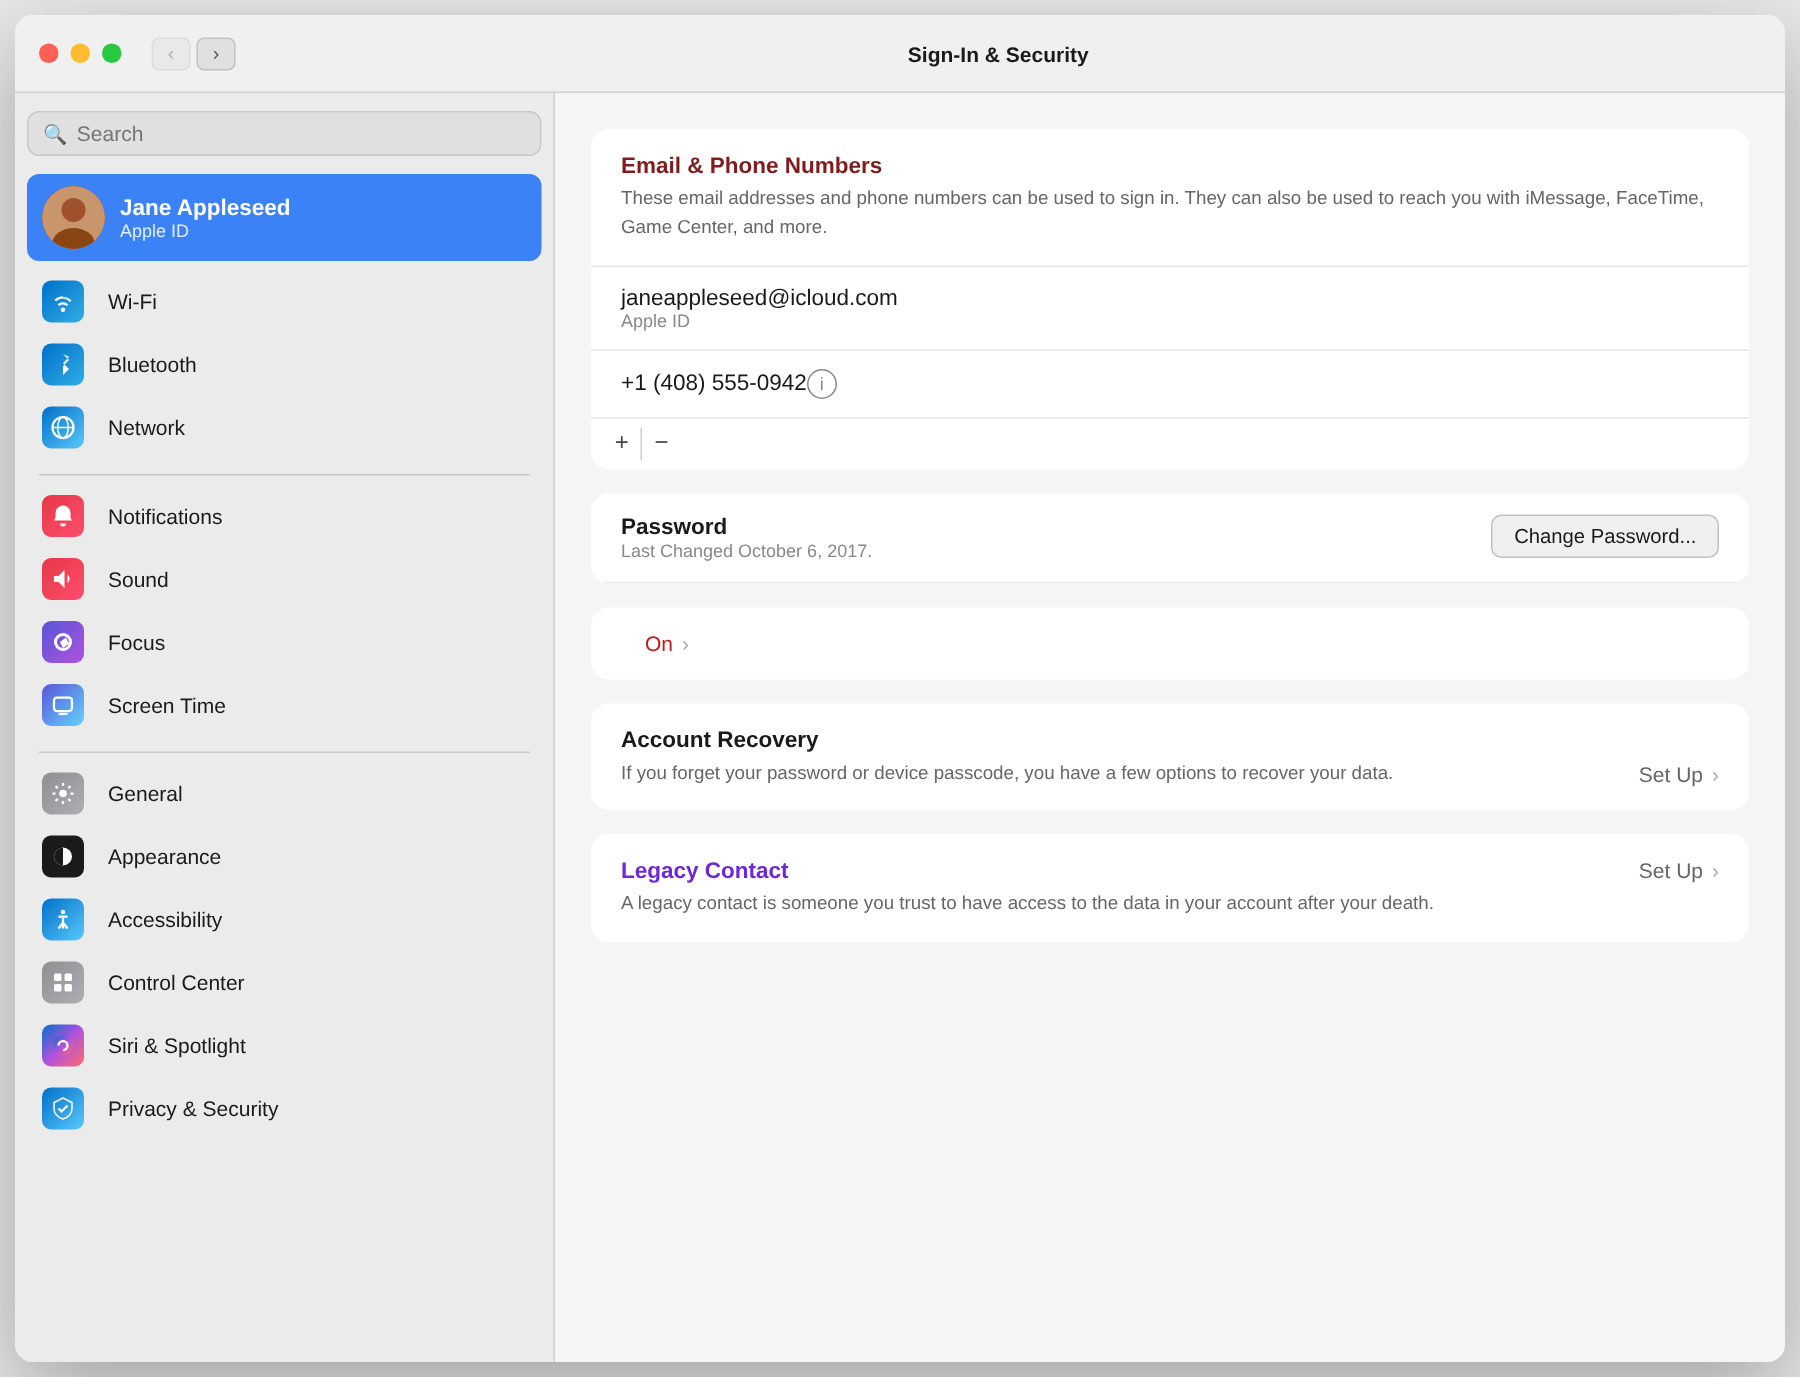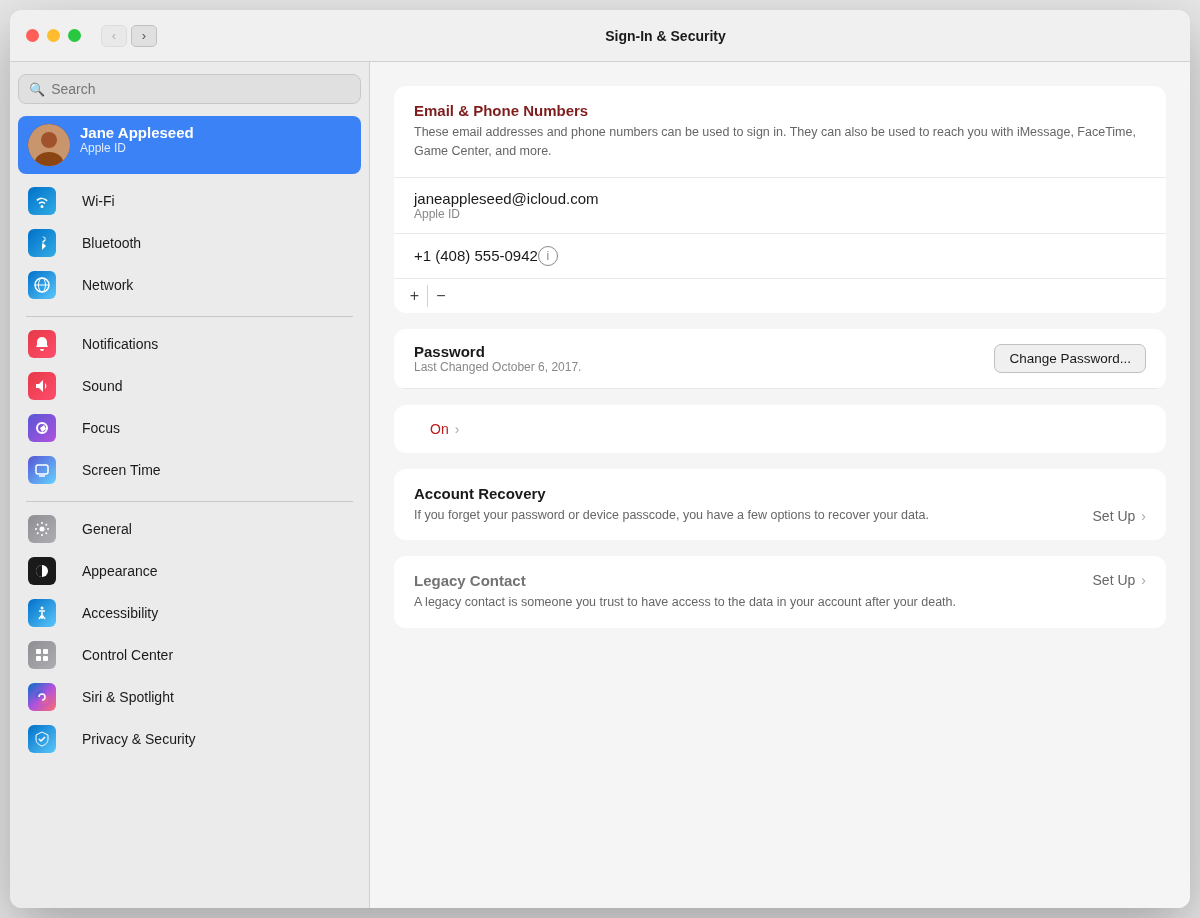--- a/index.html
+++ b/index.html
@@ -102,20 +102,21 @@
     .search-input {
       border: none;
       background: transparent;
       outline: none;
       font-size: 14px;
       color: #999;
       width: 100%;
     }
     .user-item {
       display: flex;
+      align-items: center;
       background: #3b82f6;
       border-radius: 8px;
       padding: 8px 10px;
       margin-bottom: 6px;
       cursor: pointer;
     }
     .user-avatar {
       width: 42px;
       height: 42px;
       border-radius: 50%;
@@ -139,21 +140,21 @@
     }
     .sidebar-section {
       margin-bottom: 4px;
     }
     .sidebar-item {
       display: flex;
       align-items: center;
       padding: 7px 10px;
       border-radius: 8px;
       cursor: pointer;
-      gap: 26px;
+      gap: 16px;
     }
     .sidebar-item-icon {
       width: 28px;
       height: 28px;
       border-radius: 6px;
       display: flex;
       align-items: center;
       justify-content: center;
       flex-shrink: 0;
       font-size: 15px;
@@ -260,21 +261,21 @@
       align-items: center;
       justify-content: center;
       cursor: pointer;
       font-size: 16px;
       color: #444;
     }
     .add-remove-btn:last-child { border-right: none; }
     .password-row {
       padding: 14px 20px;
       display: flex;
-      align-items: center;
+      align-items: flex-start;
       justify-content: space-between;
       border-bottom: 1px solid #e8e8e8;
     }
     .password-info .pw-title {
       font-size: 15px;
       font-weight: 600;
       color: #1a1a1a;
     }
     .password-info .pw-sub {
       font-size: 12px;
@@ -353,21 +354,21 @@
     }
     .legacy-row {
       padding: 16px 20px;
       display: flex;
       align-items: flex-start;
       justify-content: space-between;
     }
     .legacy-text .leg-title {
       font-size: 15px;
       font-weight: 600;
-      color: #737373;
+      color: #6d28d9;
       margin-bottom: 4px;
     }
     .legacy-text .leg-desc {
       font-size: 12.5px;
       color: #666;
       line-height: 1.5;
       max-width: 620px;
     }
     .leg-action {
       display: flex;

